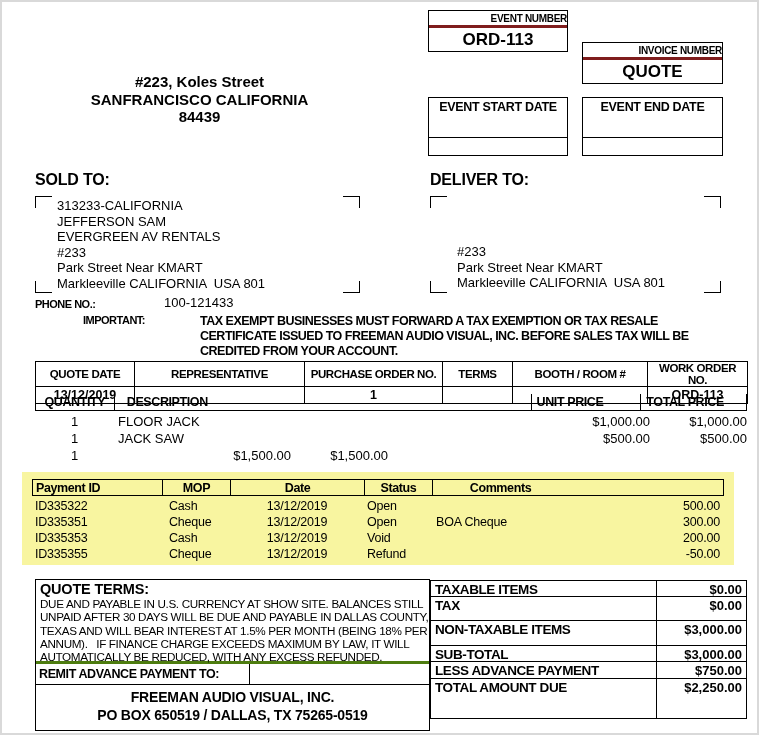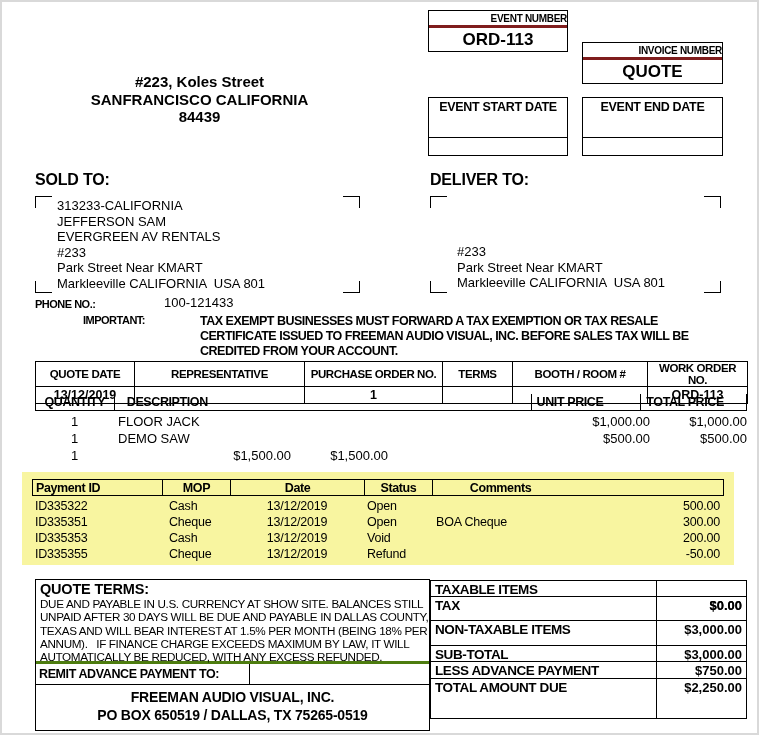--- a/index.html
+++ b/index.html
@@ -181,21 +181,21 @@
   </div>
 
   <div class="item-row" style="left:33px; top:412px; width:712px;">
     <div style="width:79px; text-align:center;">1</div>
     <div style="width:359px; padding-left:4px;">FLOOR JACK</div>
     <div style="width:177px; text-align:right;">$1,000.00</div>
     <div style="width:97px; text-align:right;">$1,000.00</div>
   </div>
   <div class="item-row" style="left:33px; top:429px; width:712px;">
     <div style="width:79px; text-align:center;">1</div>
-    <div style="width:359px; padding-left:4px;">DEMO SAW</div>
+    <div style="width:359px; padding-left:4px;">JACK SAW</div>
     <div style="width:177px; text-align:right;">$500.00</div>
     <div style="width:97px; text-align:right;">$500.00</div>
   </div>
   <div class="item-row" style="left:33px; top:446px; width:712px;">
     <div style="width:79px; text-align:center;">1</div>
     <div style="width:177px; text-align:right;">$1,500.00</div>
     <div style="width:97px; text-align:right;">$1,500.00</div>
   </div>
 
   <div class="pay-band" style="left:20px; top:470px; width:712px; height:93px; background:#F8F5A0;">
@@ -253,21 +253,21 @@
     <div class="remit-row">
       <span class="remit-lbl">REMIT ADVANCE PAYMENT TO:</span>
     </div>
     <div class="remit-to">
       <div>FREEMAN AUDIO VISUAL, INC.</div>
       <div>PO BOX 650519 / DALLAS, TX 75265-0519</div>
     </div>
   </div>
 
   <div class="summary" style="left:428px; top:578px; width:317px; height:139px;">
-    <div class="sum-row" style="height:16px;flex-direction:column;">
+    <div class="sum-row" style="height:16px;">
       <div class="sl">TAXABLE ITEMS</div>
       <div class="sv">$0.00</div>
     </div>
     <div class="sum-row" style="height:24px;">
       <div class="sl">TAX</div>
       <div class="sv">$0.00</div>
     </div>
     <div class="sum-row" style="height:25px;">
       <div class="sl">NON-TAXABLE ITEMS</div>
       <div class="sv">$3,000.00</div>

